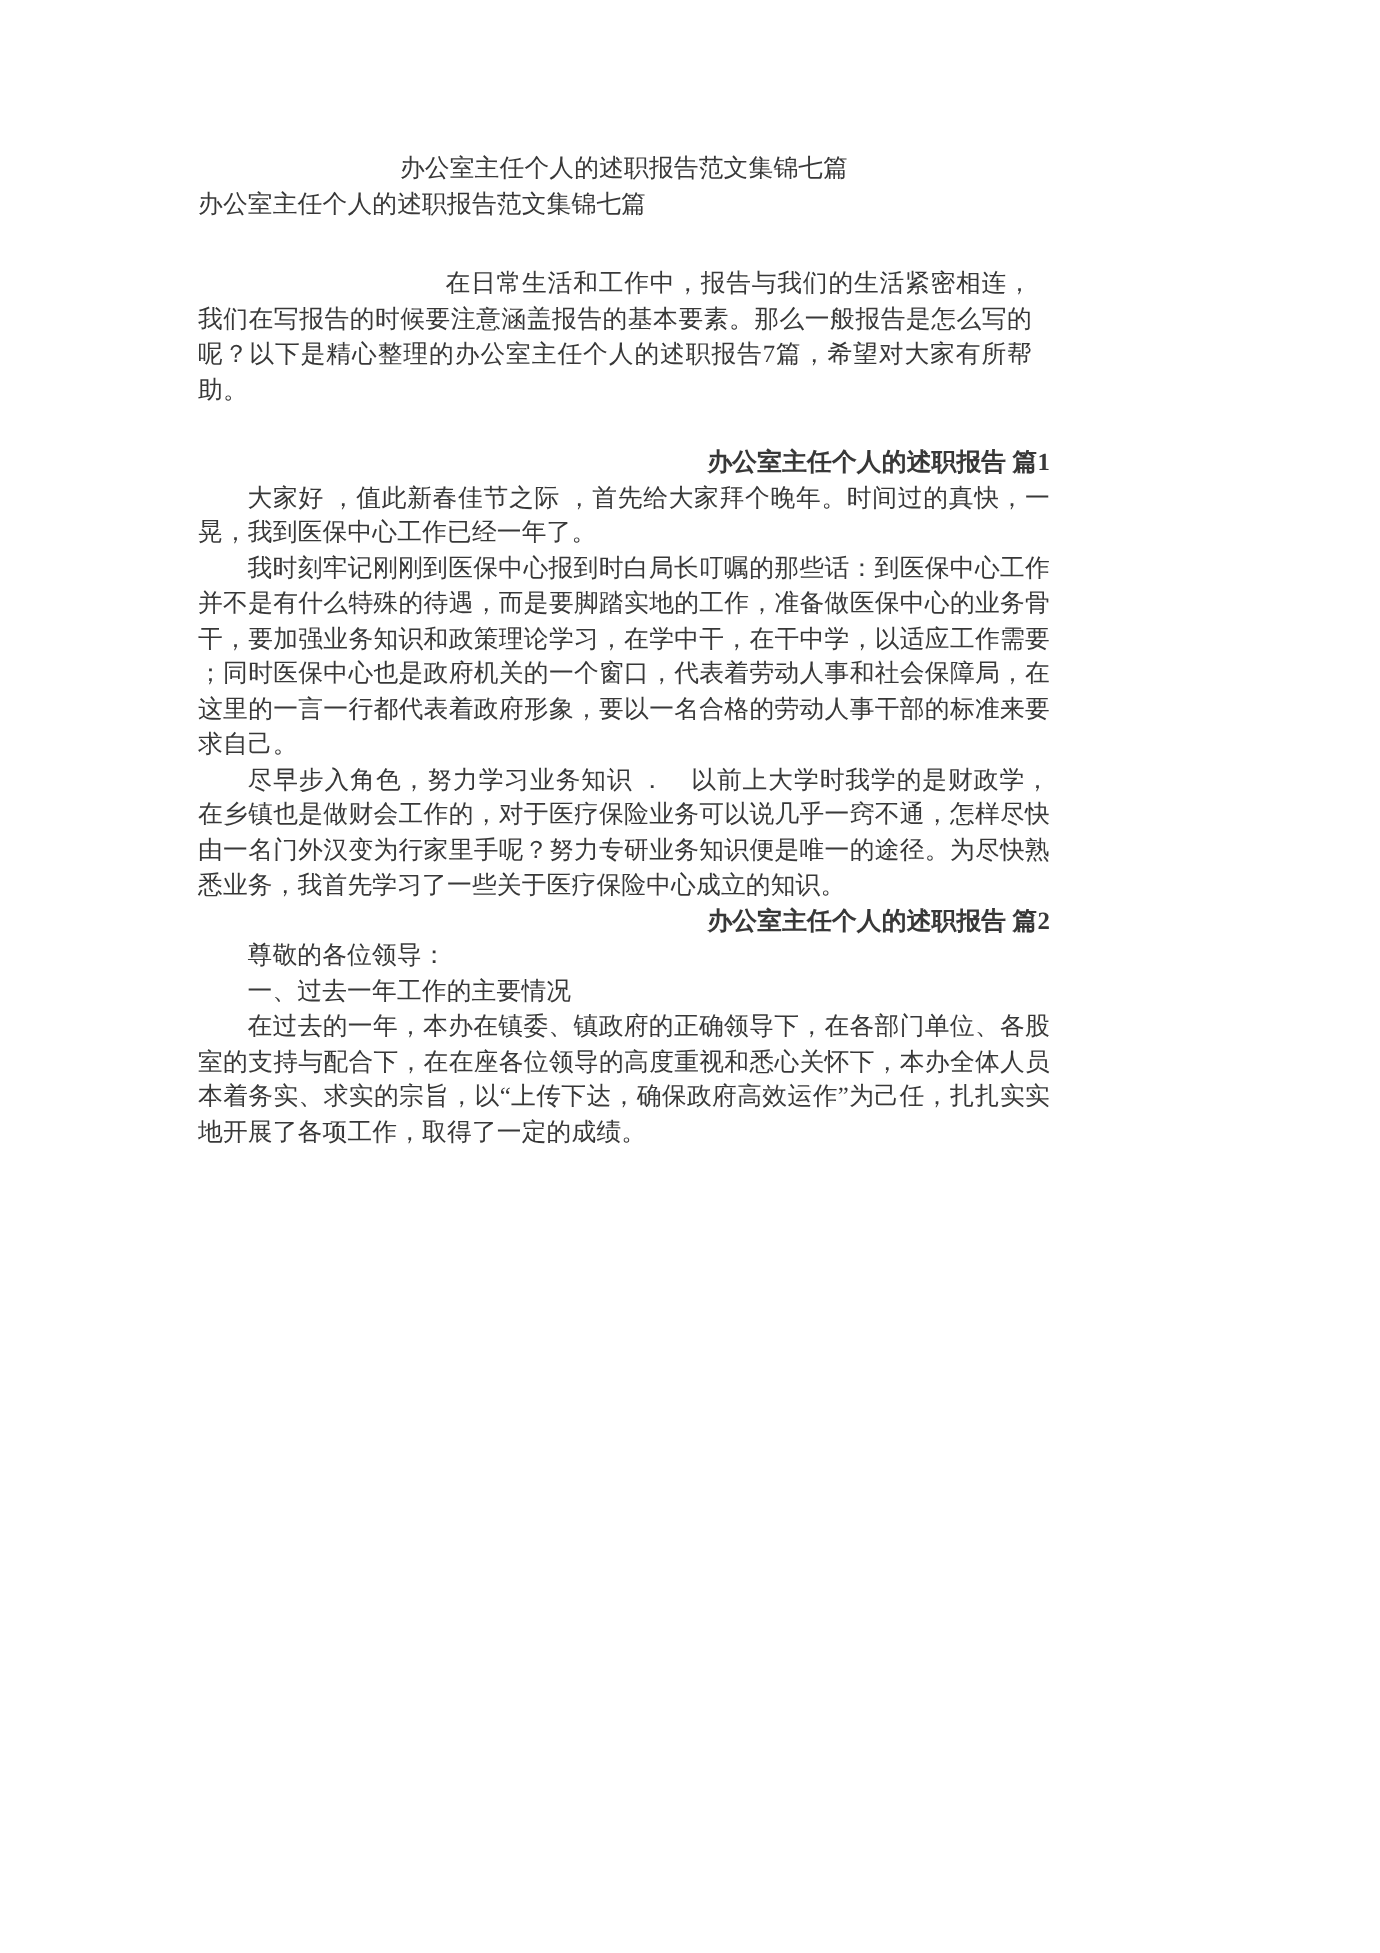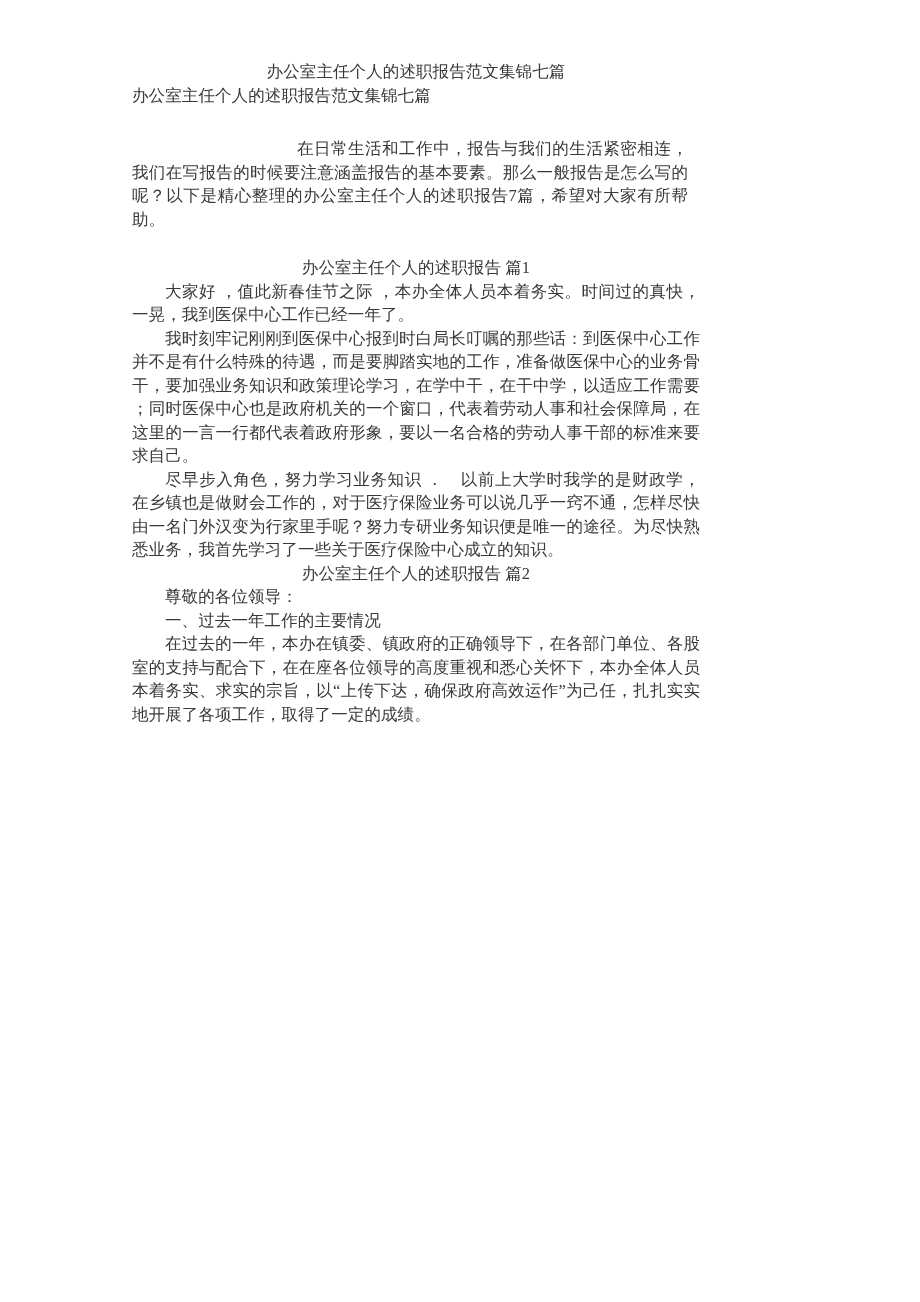--- a/index.html
+++ b/index.html
@@ -11,21 +11,21 @@
     width: 920px;
     height: 1302px;
     overflow: hidden;
     font-family: "Liberation Serif", "DejaVu Serif", serif;
     color: #383838;
   }
   .page {
     box-sizing: border-box;
     width: 840px;
     height: 1302px;
-    padding: 60px 140px 0 132px;
+    padding: 100px 140px 0 132px;
     font-size: 16.5px;
     line-height: 23.5px;
     letter-spacing: 0.1px;
   }
   .doc-title {
     margin: 0;
     font-size: 16.5px;
     font-weight: normal;
     text-align: center;
   }
@@ -34,22 +34,22 @@
     text-align: left;
   }
   .intro {
     margin: 30px 12px 0 0;
     text-indent: 10em;
     text-align: justify;
   }
   .section-heading {
     margin: 0;
     font-size: 16.5px;
-    font-weight: normal;
-    text-align: center;
+    font-weight: bold;
+    text-align: right;
   }
   .section-heading.first {
     margin-top: 25px;
   }
   .para {
     margin: 0;
     text-indent: 2em;
     text-align: justify;
   }
 </style>
@@ -59,21 +59,21 @@
 <div class="page">
 
   <h1 class="doc-title">办公室主任个人的述职报告范文集锦七篇</h1>
 
   <div class="doc-subtitle">办公室主任个人的述职报告范文集锦七篇</div>
 
   <p class="intro">在日常生活和工作中，报告与我们的生活紧密相连，我们在写报告的时候要注意涵盖报告的基本要素。那么一般报告是怎么写的呢？以下是精心整理的办公室主任个人的述职报告7篇，希望对大家有所帮助。</p>
 
   <h2 class="section-heading first">办公室主任个人的述职报告 篇1</h2>
 
-  <p class="para">大家好 ，值此新春佳节之际 ，本办全体人员本着务实。时间过的真快，一晃，我到医保中心工作已经一年了。</p>
+  <p class="para">大家好 ，值此新春佳节之际 ，首先给大家拜个晚年。时间过的真快，一晃，我到医保中心工作已经一年了。</p>
   <p class="para">我时刻牢记刚刚到医保中心报到时白局长叮嘱的那些话：到医保中心工作并不是有什么特殊的待遇，而是要脚踏实地的工作，准备做医保中心的业务骨干，要加强业务知识和政策理论学习，在学中干，在干中学，以适应工作需要 ；同时医保中心也是政府机关的一个窗口，代表着劳动人事和社会保障局，在这里的一言一行都代表着政府形象，要以一名合格的劳动人事干部的标准来要求自己。</p>
   <p class="para">尽早步入角色，努力学习业务知识 ．　以前上大学时我学的是财政学，在乡镇也是做财会工作的，对于医疗保险业务可以说几乎一窍不通，怎样尽快由一名门外汉变为行家里手呢？努力专研业务知识便是唯一的途径。为尽快熟悉业务，我首先学习了一些关于医疗保险中心成立的知识。</p>
 
   <h2 class="section-heading">办公室主任个人的述职报告 篇2</h2>
 
   <p class="para">尊敬的各位领导：</p>
   <p class="para">一、过去一年工作的主要情况</p>
   <p class="para">在过去的一年，本办在镇委、镇政府的正确领导下，在各部门单位、各股室的支持与配合下，在在座各位领导的高度重视和悉心关怀下，本办全体人员本着务实、求实的宗旨，以“上传下达，确保政府高效运作”为己任，扎扎实实地开展了各项工作，取得了一定的成绩。</p>
 
 </div>

